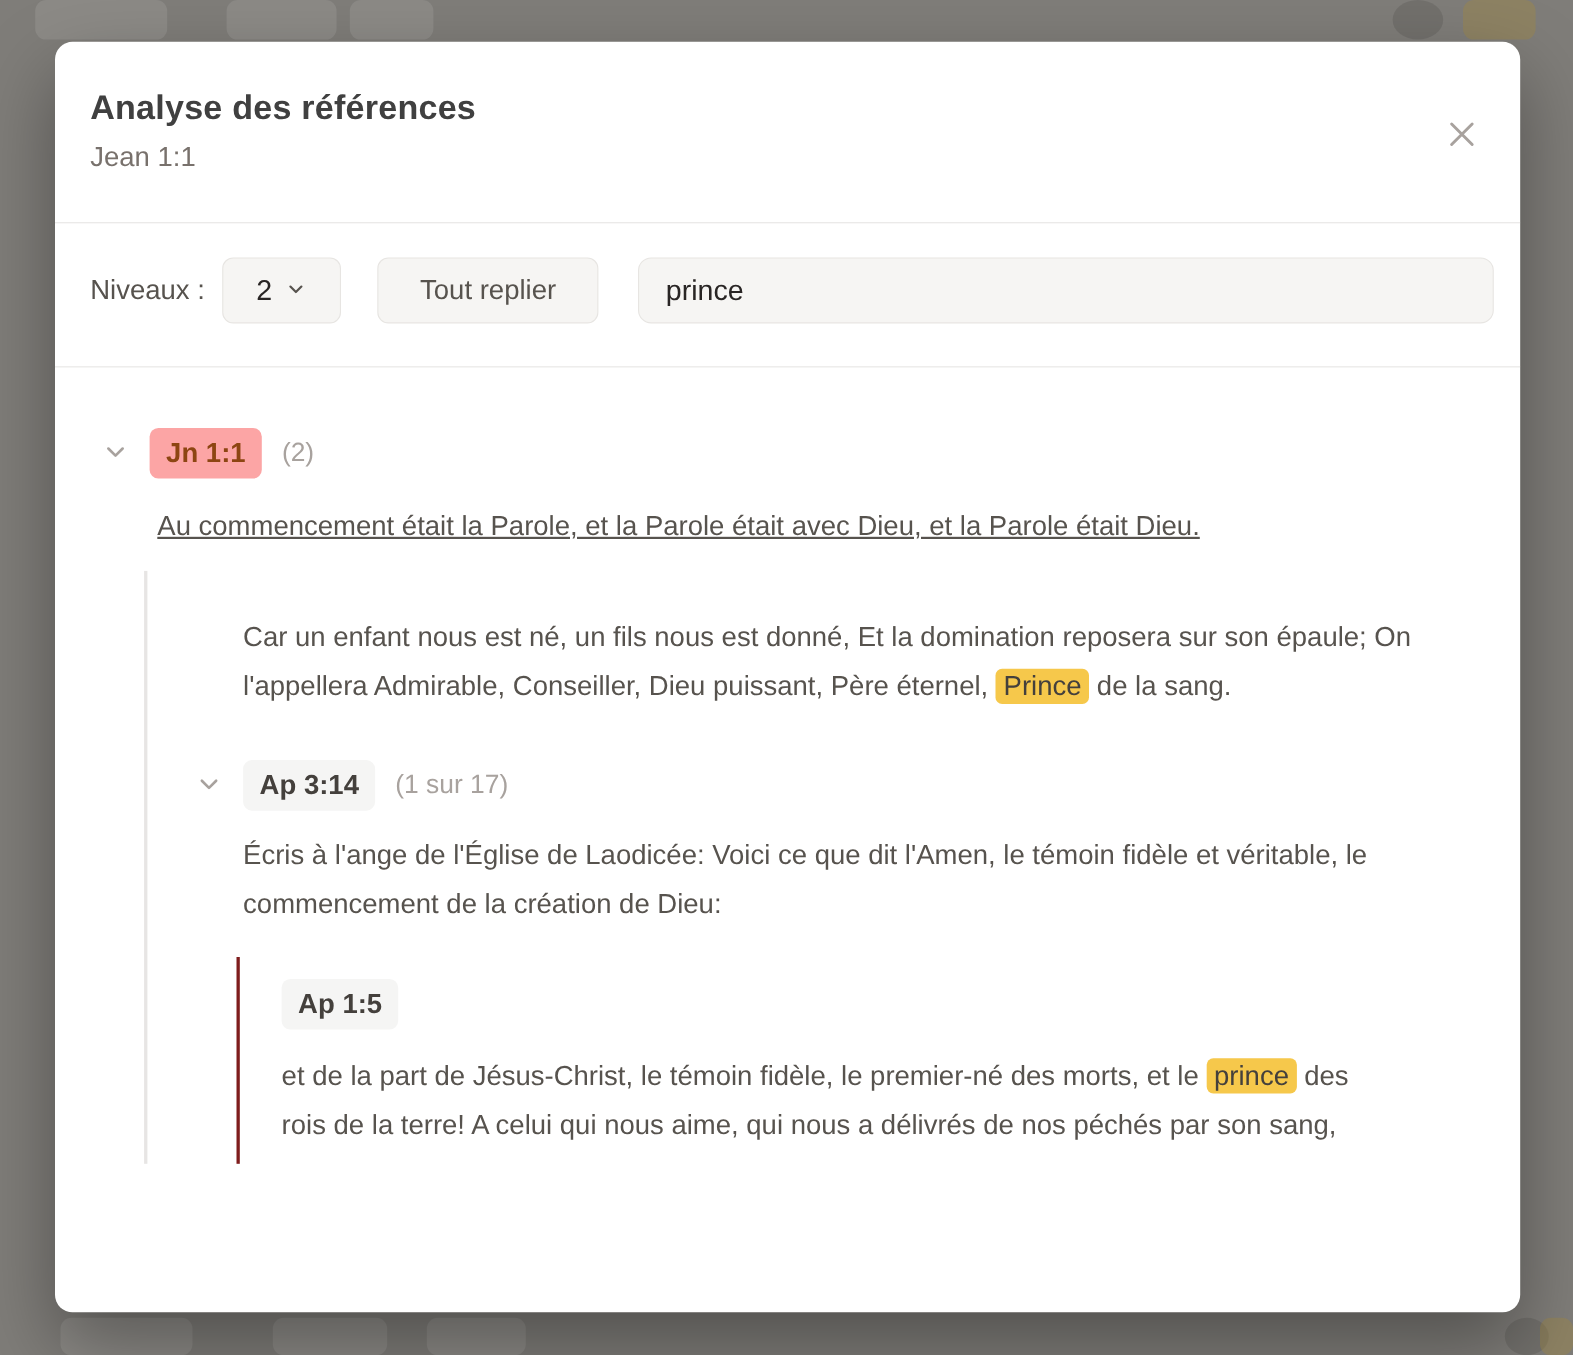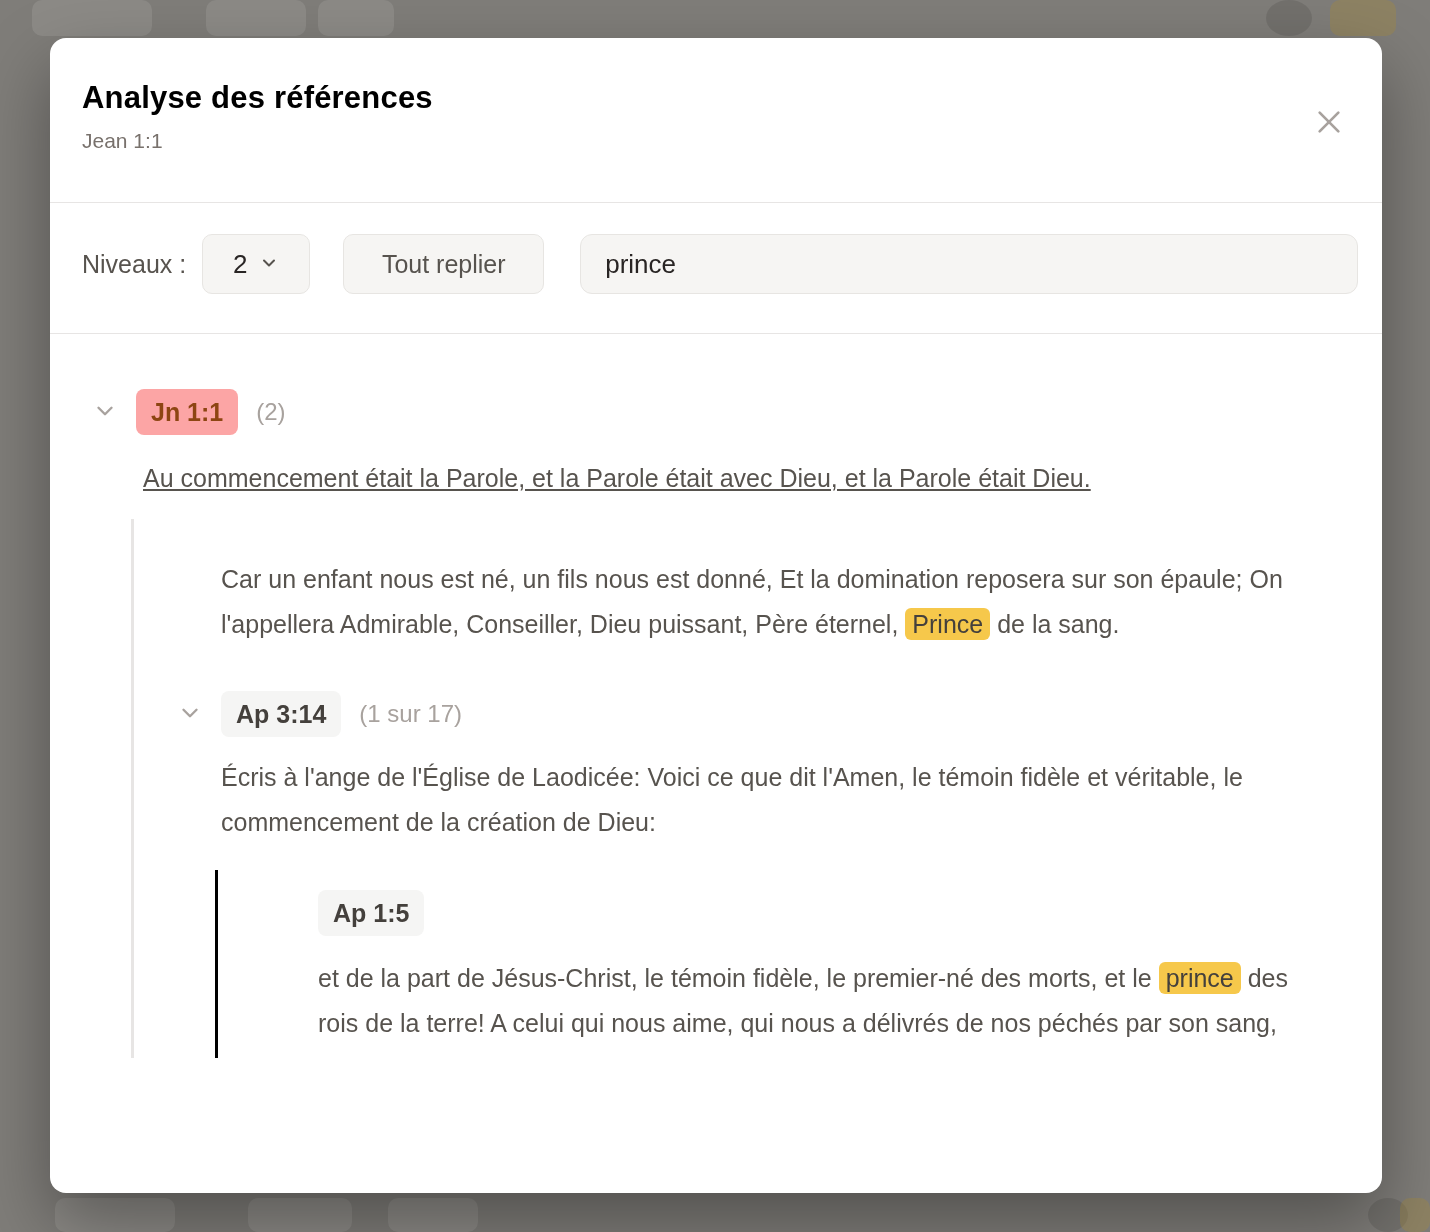--- a/index.html
+++ b/index.html
@@ -18,22 +18,22 @@
 
   
   .modal {
     position:absolute; left:50px; top:38px; width:1332px; height:1155px;
     background:#ffffff; border-radius:16px;
     box-shadow:0 30px 70px rgba(0,0,0,0.35);
     overflow:hidden;
   }
 
   .modal-header { position:relative; padding:42px 32px 0 32px; }
-  .modal-title { font-size:31px; font-weight:700; color:#000000; letter-spacing:0.2px; }
-  .modal-subtitle { margin-top:13px; font-size:21px; color:#78716c; }
+  .modal-title { font-size:31px; font-weight:700; color:#404040; letter-spacing:0.2px; }
+  .modal-subtitle { margin-top:13px; font-size:25px; color:#78716c; }
   .close-btn {
     position:absolute; top:60px; right:28px; width:50px; height:50px;
     background:none; border:none; cursor:pointer;
     display:flex; align-items:center; justify-content:center;
   }
   .divider { position:absolute; left:0; right:0; height:1px; background:#e7e5e4; }
   .divider.d1 { top:164px; }
   .divider.d2 { top:295px; }
 
   
@@ -85,22 +85,22 @@
     margin-left:81px; margin-top:18px;
     border-left:3px solid #e7e5e4;
     padding:18px 42px 0 87px;
   }
   .verse-es { margin-top:20px; max-width:1125px; }
   .row-ap314 { margin-top:44px; }
   .verse-ap314 { margin-top:18px; max-width:1110px; }
 
   .group2 {
     margin-left:-6px; margin-top:25px;
-    border-left:3px solid #000000;
-    padding:20px 0 12px 100px;
+    border-left:3px solid #7f1d1d;
+    padding:20px 0 12px 38px;
   }
   .verse-ap15 { margin-top:20px; max-width:1012px; }
 </style>
 </head>
 <body>
 
 <div>
   <div class="bg-shape" style="left:32px; top:0; width:120px; height:36px;"></div>
   <div class="bg-shape" style="left:206px; top:0; width:100px; height:36px;"></div>
   <div class="bg-shape" style="left:318px; top:0; width:76px; height:36px;"></div>

